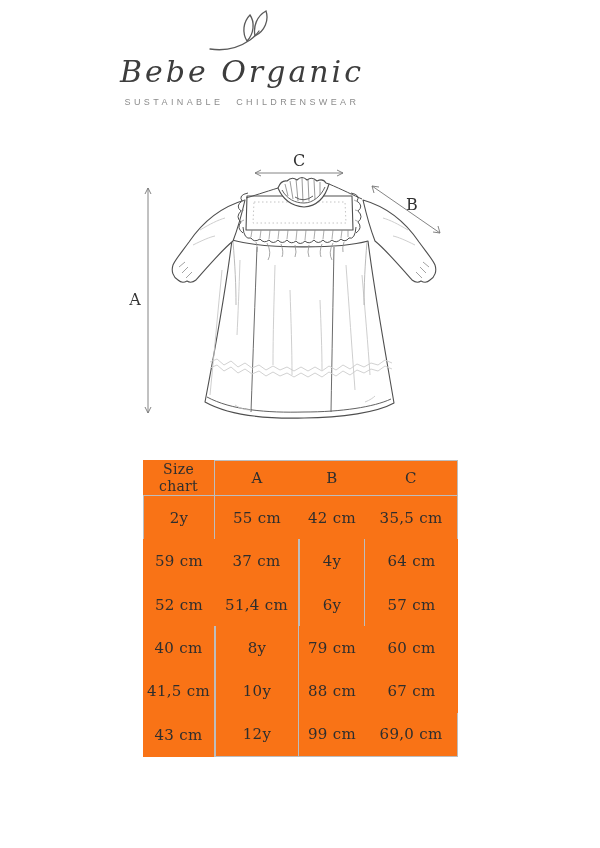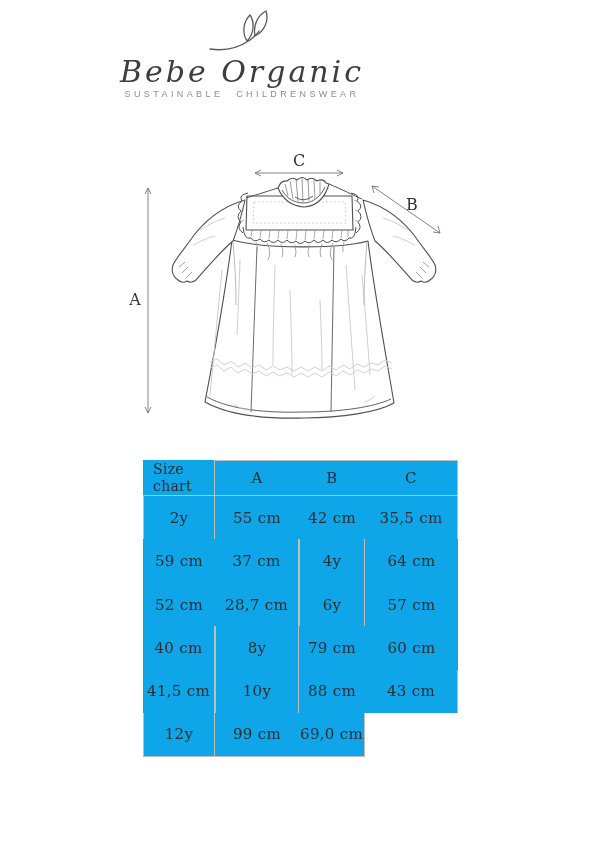--- a/index.html
+++ b/index.html
@@ -19,21 +19,21 @@
   .brand-name {
     margin-top: 2px;
     font-family: "DejaVu Serif", serif;
     font-style: italic;
     font-weight: 400;
     font-size: 30px;
     letter-spacing: 3px;
     color: #3d3d3d;
   }
   .brand-tagline {
-    margin-top: 0;
+    margin-top: 8px;
     font-family: "Liberation Sans", sans-serif;
     font-size: 9px;
     letter-spacing: 3.4px;
     word-spacing: 7px;
     color: #8c8c8c;
   }
 
   
   .diagram { position: absolute; left: 115px; top: 150px; width: 345px; height: 300px; }
 
@@ -46,21 +46,22 @@
     grid-template-columns: 72px 84px 66px 93px;
     grid-template-rows: 36px repeat(7, 43.43px);
     color: #2e2e2e;
     font-size: 15px;
     letter-spacing: 0.3px;
   }
   .cell {
     display: flex;
     align-items: center;
     justify-content: center;
-    background: #0ea5e9;
+    text-align: center;
+    background: #f97316;
   }
   .corner { font-size: 14px; line-height: 1.15; padding: 0 10px; }
   .b { border-color: #bdbdbd; border-style: solid; border-width: 0; }
   .bt { border-top-width: 1.5px; }
   .br { border-right-width: 1.5px; }
   .bb { border-bottom-width: 1.5px; }
   .bl { border-left-width: 1.5px; }
 </style>
 </head>
 <body>
@@ -221,33 +222,34 @@
     <div class="cell b">55 cm</div>
     <div class="cell b">42 cm</div>
     <div class="cell b br">35,5 cm</div>
 
     <div class="cell b">59 cm</div>
     <div class="cell b br">37 cm</div>
 
     <div class="cell b bl br">4y</div>
     <div class="cell b">64 cm</div>
     <div class="cell b">52 cm</div>
-    <div class="cell b br">28,7 cm</div>
+    <div class="cell b br">51,4 cm</div>
 
     <div class="cell b bl br">6y</div>
     <div class="cell b">57 cm</div>
     <div class="cell b br">40 cm</div>
 
     <div class="cell b bl br">8y</div>
     <div class="cell b">79 cm</div>
     <div class="cell b">60 cm</div>
     <div class="cell b br">41,5 cm</div>
 
     <div class="cell b bl br">10y</div>
     <div class="cell b">88 cm</div>
+    <div class="cell b">67 cm</div>
     <div class="cell b br">43 cm</div>
 
     <div class="cell b bl br bb">12y</div>
     <div class="cell b bb">99 cm</div>
     <div class="cell b bb br">69,0 cm</div>
   </div>
 
 </div>
 
 </body></html>

